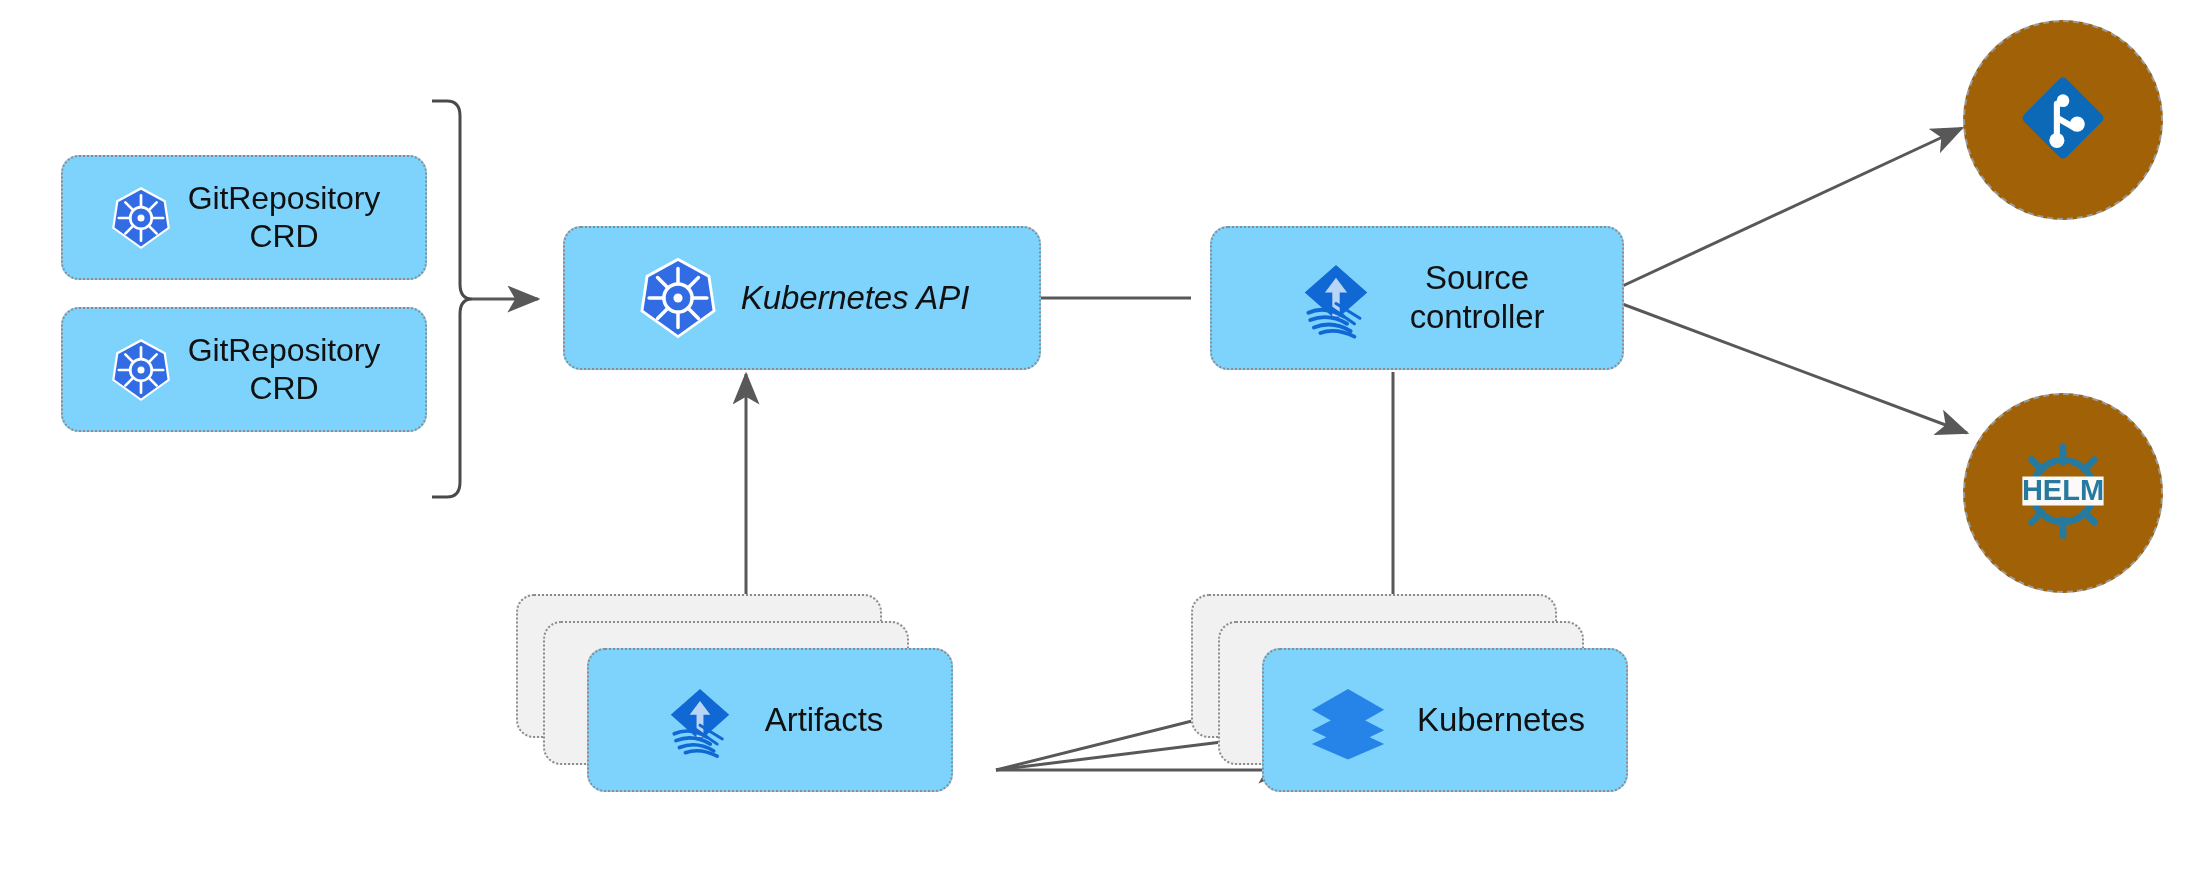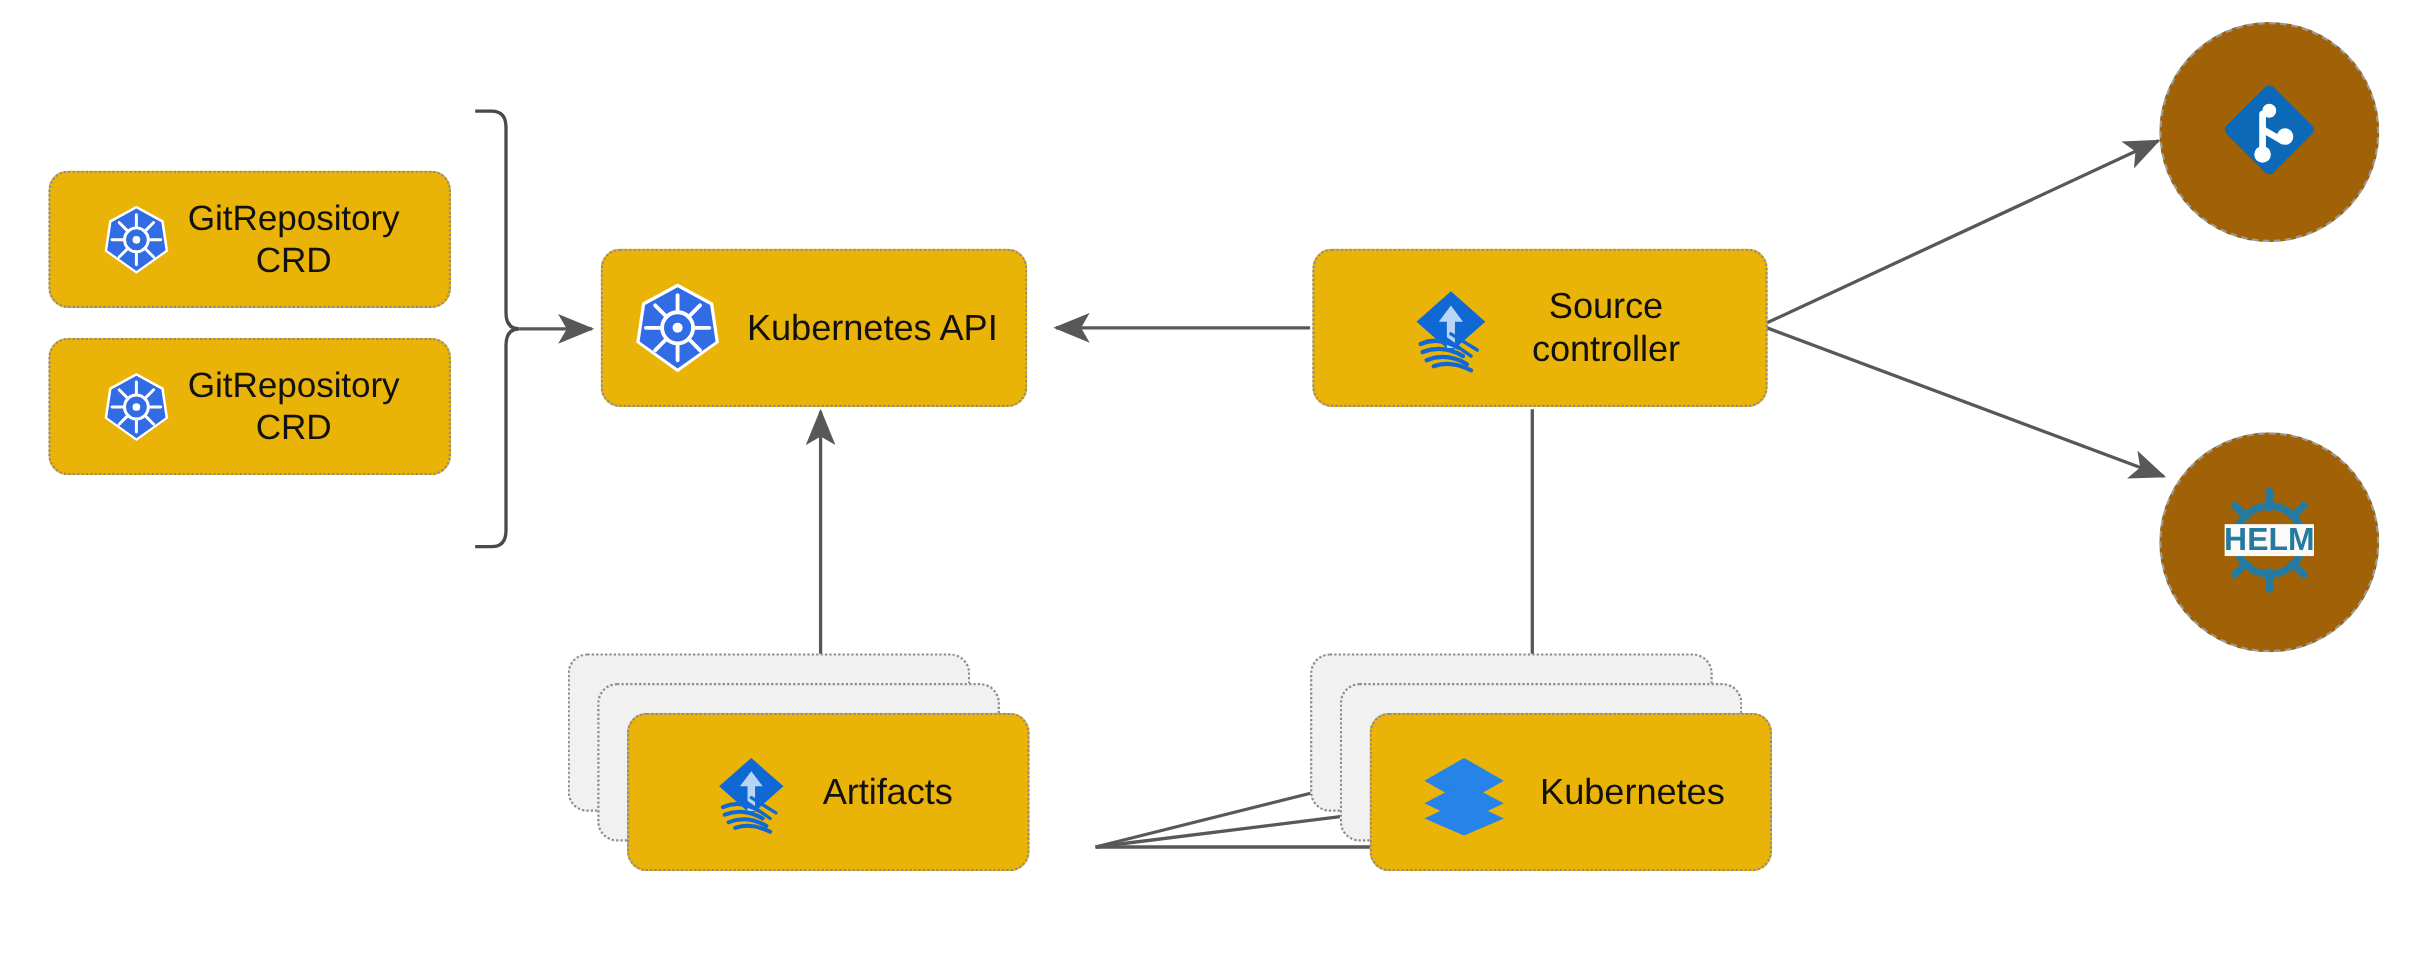--- a/index.html
+++ b/index.html
@@ -14,27 +14,28 @@
     position: relative;
     width: 2198px;
     height: 878px;
     background: #ffffff;
     overflow: hidden;
   }
   
   .node {
     position: absolute;
     box-sizing: border-box;
-    background: #eab308;
+    background: #7dd3fc;
     border: 2.5px dotted #8b8b8b;
     border-radius: 18px;
     display: flex;
     flex-direction: row;
     align-items: center;
     justify-content: center;
+    margin-left: 17px;
   }
   .node .icon-wrap {
     flex: 0 0 auto;
     display: flex;
     align-items: center;
     justify-content: center;
   }
   .node .label {
     color: #111111;
     font-size: 33px;
@@ -164,21 +165,21 @@
           <line x1="47.2" y1="16.8" x2="39.4" y2="24.6"></line>
           <line x1="24.6" y1="39.4" x2="16.8" y2="47.2"></line>
         </g>
         <circle cx="32" cy="32" r="3.4" fill="#ffffff"></circle>
       </svg>
     </span>
     <span class="label">GitRepository
 CRD</span>
   </div>
 
-  <div class="node" style="left:546px; top:226px; width:388px; height:144px;">
+  <div class="node" style="left:546px; top:226px; width:478px; height:144px;font-style:italic;">
     <span class="icon-wrap" style="margin-right:20px;">
       <svg width="86" height="86" viewBox="0 0 64 64" aria-hidden="true">
         <polygon points="32,2 56,15 60,42 32,62 4,42 8,15" fill="#ffffff"></polygon>
         <polygon points="32,4.5 54,16.6 57.7,41.2 32,59.6 6.3,41.2 10,16.6" fill="#326ce5"></polygon>
         <g fill="none" stroke="#ffffff" stroke-width="2.6" stroke-linecap="round">
           <circle cx="32" cy="32" r="10.5"></circle>
           <line x1="32" y1="10" x2="32" y2="21"></line>
           <line x1="32" y1="43" x2="32" y2="54"></line>
           <line x1="10.5" y1="32" x2="21.5" y2="32"></line>
           <line x1="42.5" y1="32" x2="53.5" y2="32"></line>

